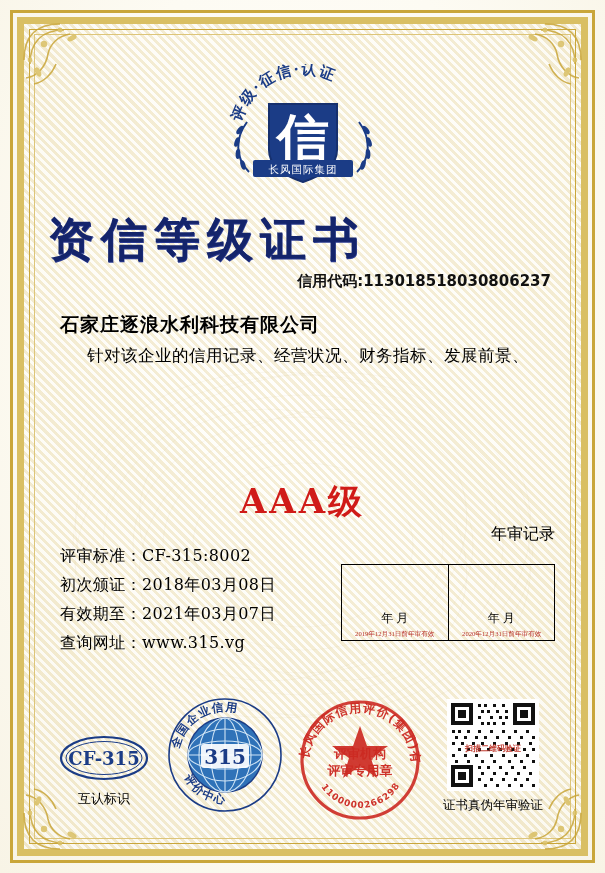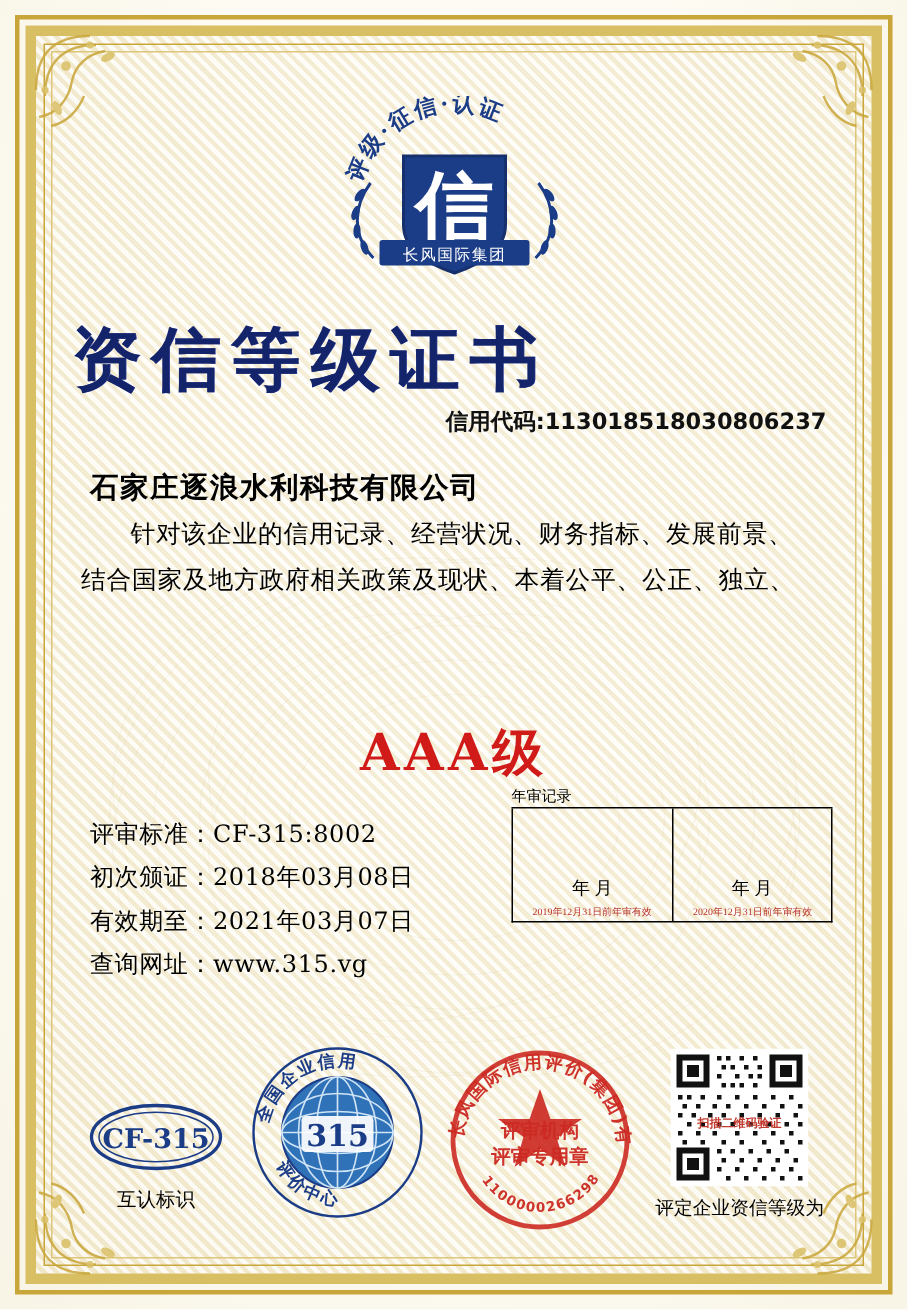--- a/index.html
+++ b/index.html
@@ -174,23 +174,23 @@
   }
 
   
   .review-table {
     position: absolute;
     top: 480px;
     right: 2px;
     width: 214px;
   }
   .review-title {
-    font-size: 10px;
-    text-align: left;
-    padding-bottom: 0;
+    font-size: 16px;
+    text-align: right;
+    padding-bottom: 19px;
     color: #000;
     border-bottom: 1px solid #000;
     font-family: "DejaVu Serif", "Liberation Serif", serif;
   }
   .review-grid {
     display: flex;
     border: 1px solid #000;
     border-top: none;
     height: 75px;
   }
@@ -413,21 +413,20 @@
     <div class="main-title">资信等级证书</div>
 
     <div class="credit-code">
       <span>信用代码:</span><span>113018518030806237</span>
     </div>
 
     <div class="company-name">石家庄逐浪水利科技有限公司</div>
 
     <div class="body-text">
       <p class="indent">针对该企业的信用记录、经营状况、财务指标、发展前景、</p>
-      <p>结合国家及地方政府相关政策及现状、本着公平、公正、独立、</p>
     </div>
 
     <div class="grade">AAA级</div>
 
     <div class="info-block">
       <div class="row">
         <span>评审标准：</span><span class="mono">CF-315:8002</span>
       </div>
       <div class="row">
         <span>初次颁证：</span><span>2018年03月08日</span>
@@ -604,17 +603,17 @@
               <rect x="79" y="79" width="3" height="3"></rect>
             <rect x="37" y="85" width="3" height="3"></rect>
               <rect x="49" y="85" width="3" height="3"></rect>
               <rect x="61" y="85" width="3" height="3"></rect>
               <rect x="73" y="85" width="3" height="3"></rect>
               <rect x="85" y="85" width="3" height="3"></rect>
           </g>
         </svg>
         <div class="qr-overlay">扫描二维码验证</div>
       </div>
-      <div class="caption">评定企业资信等级为</div>
+      <div class="caption">证书真伪年审验证</div>
     </div>
 
   </div>
 </div>
 
 </body></html>

